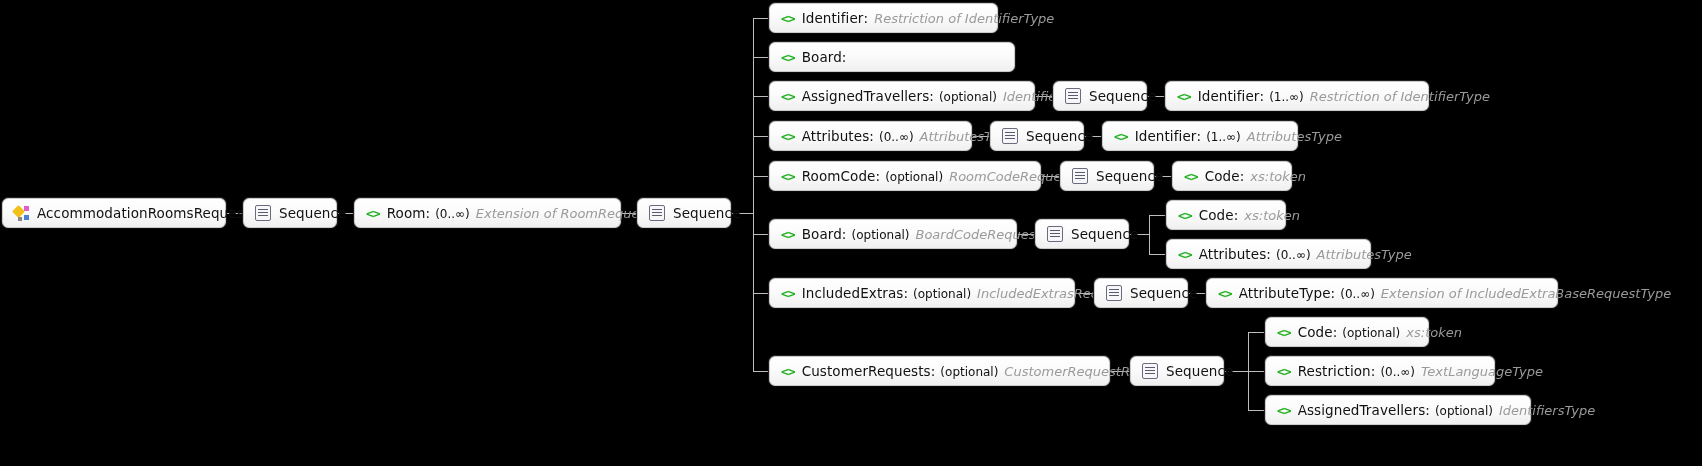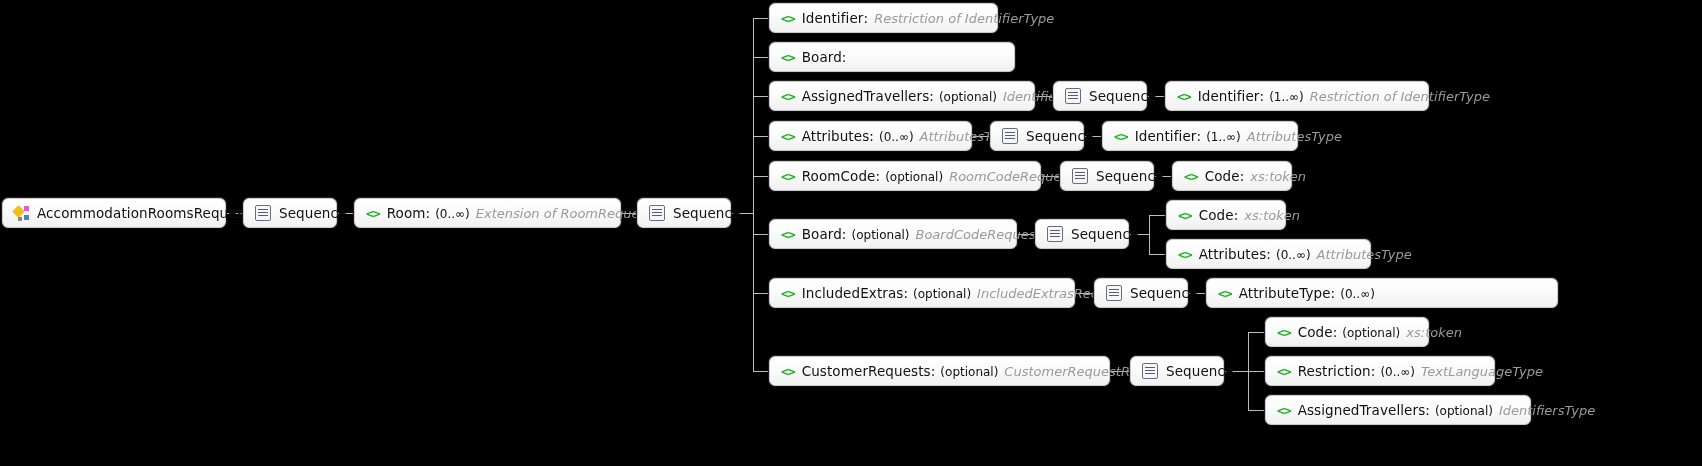--- a/index.html
+++ b/index.html
@@ -288,20 +288,21 @@
       <span class="lbl">
         <span class="nm">Sequence</span>
       </span>
     </div>
     <div class="node" style="left: 1206px; top: 278px; width: 352px;">
       <span class="ico-elem">&lt;&gt;</span>
       <span class="lbl">
         <span class="nm">AttributeType</span>
         <span class="nm"> :</span>
         <span class="card">(0..∞)</span>
+        <span class="ty">Extension of IncludedExtraBaseRequestType</span>
       </span>
     </div>
     <div class="node" style="left: 769px; top: 356px; width: 341px;">
       <span class="ico-elem">&lt;&gt;</span>
       <span class="lbl">
         <span class="nm">CustomerRequests</span>
         <span class="nm"> :</span>
         <span class="card">(optional)</span>
         <span class="ty">CustomerRequestRequestType</span>
       </span>

